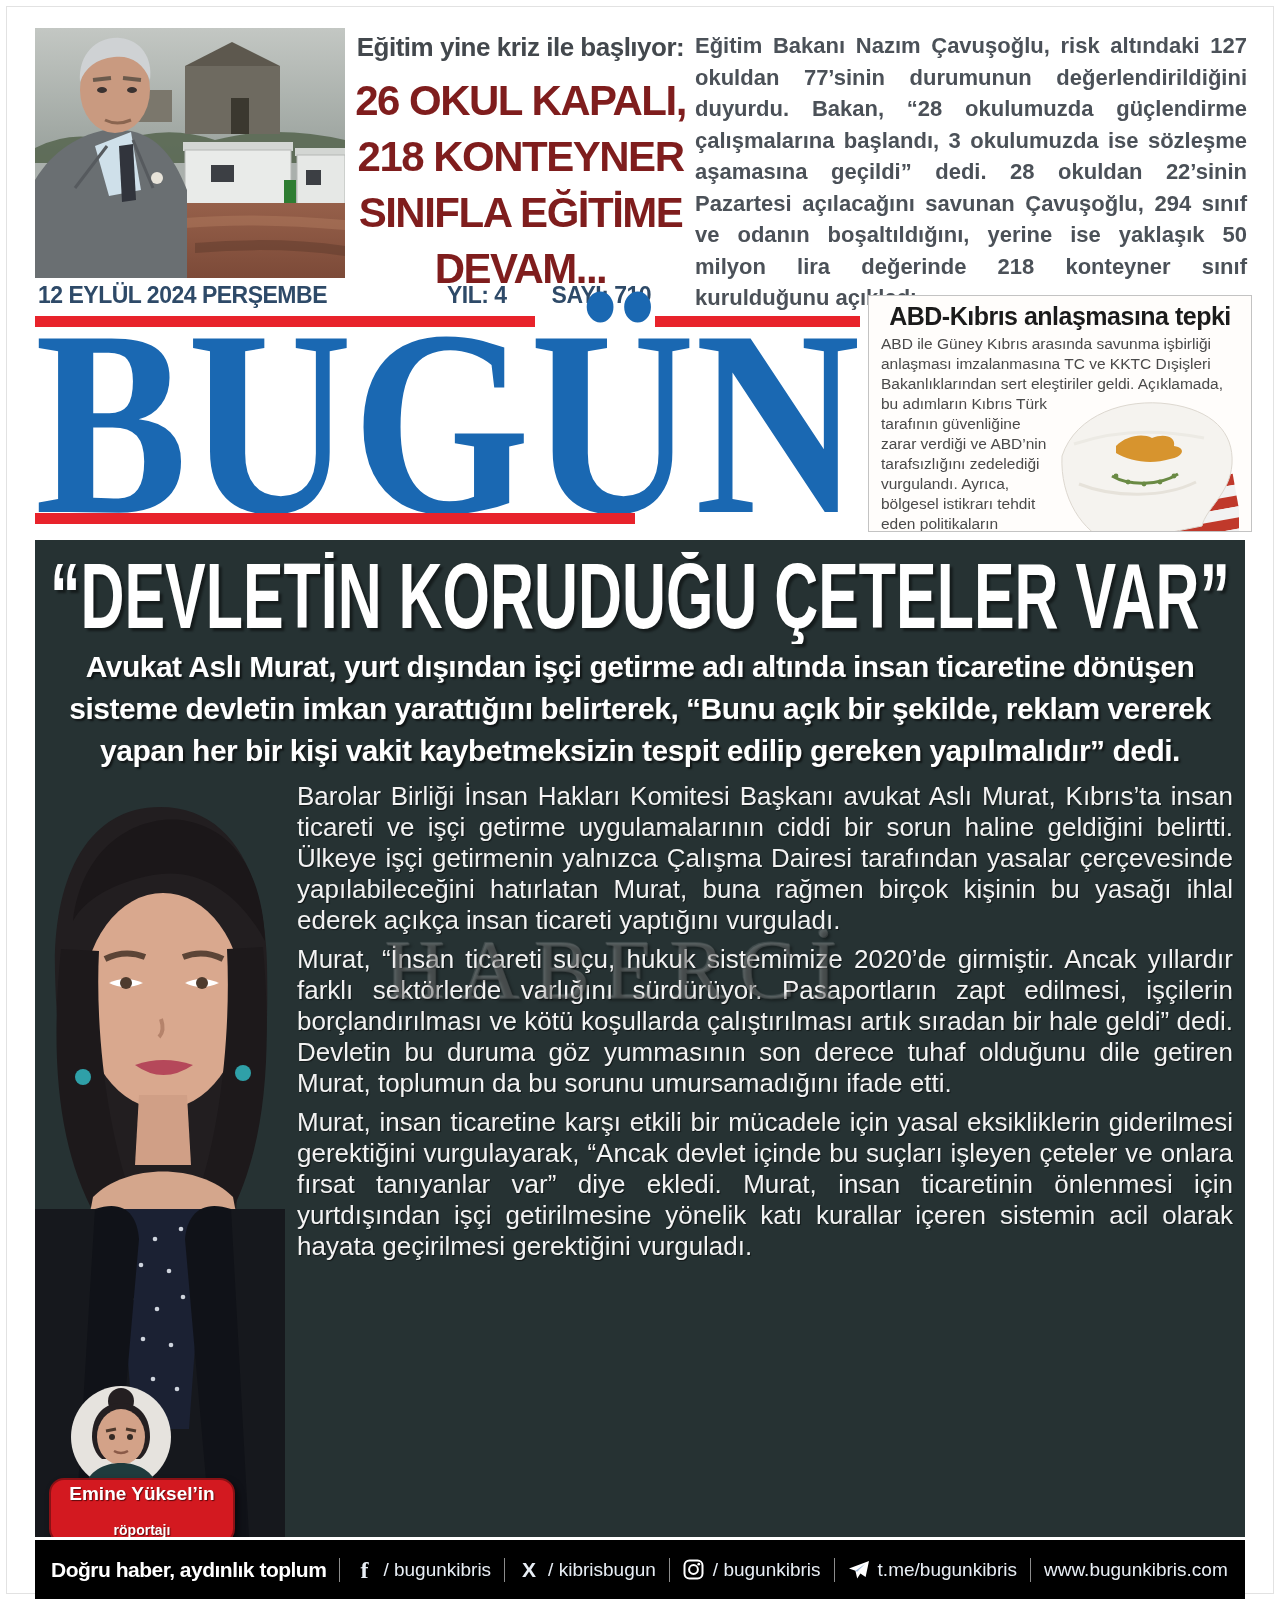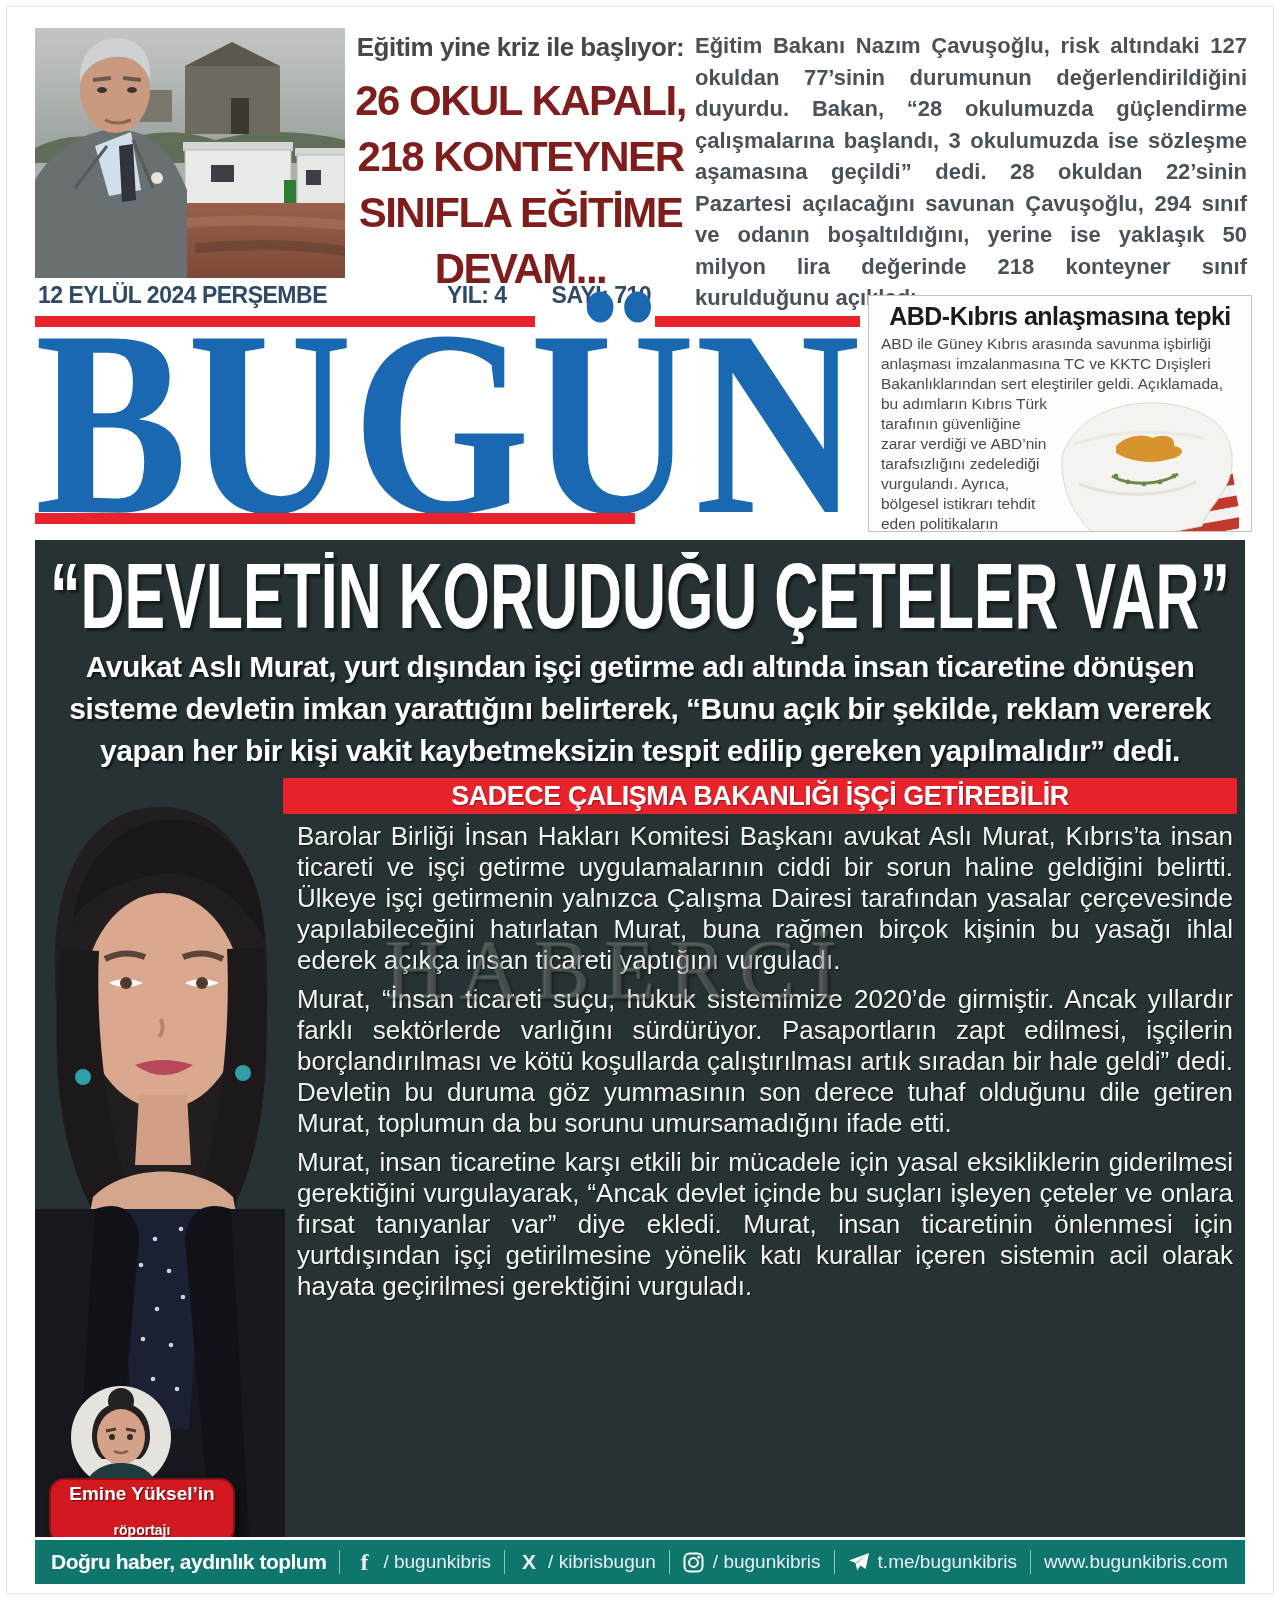--- a/index.html
+++ b/index.html
@@ -49,21 +49,21 @@
              font-size:84px;letter-spacing:14px;color:rgba(170,170,170,0.20);
              text-shadow:2px 2px 3px rgba(0,0,0,0.35),-1px -1px 1px rgba(255,255,255,0.15);}
   .rep-photo{position:absolute;left:35px;top:845px;width:102px;height:104px;z-index:4;}
   .rep-badge{position:absolute;left:14px;top:938px;width:178px;z-index:5;background:#d31920;
              border:2px solid #8a1115;border-radius:15px;text-align:center;padding:3px 2px 4px 2px;
              box-shadow:3px 4px 6px rgba(0,0,0,0.55);}
   .rep-name{font-size:19px;font-weight:bold;color:#fff;text-shadow:1px 1px 1px #5d0a0d;}
   .rep-role{font-size:14px;font-weight:bold;color:#fff;text-shadow:1px 1px 1px #5d0a0d;margin-top:17px;}
 
   
-  .footer{position:absolute;left:35px;top:1540px;width:1210px;height:44px;background:#0f766e;
+  .footer{position:absolute;left:35px;top:1540px;width:1210px;height:59px;background:#000000;
           display:flex;align-items:center;padding:0 16px;box-sizing:border-box;gap:13px;color:#fff;}
   .slogan{font-size:21px;font-weight:bold;letter-spacing:-0.5px;white-space:nowrap;}
   .sep{width:1px;height:24px;background:rgba(255,255,255,0.55);flex:none;}
   .fitem{display:inline-flex;align-items:center;gap:8px;font-size:19px;color:#e8eef5;white-space:nowrap;}
   .ficon{display:inline-flex;align-items:center;justify-content:center;width:22px;height:22px;}
   .fb-glyph{font-family:"Liberation Serif",serif;font-weight:bold;font-size:24px;line-height:22px;}
   .x-glyph{font-weight:bold;font-size:21px;line-height:22px;}
 </style>
 </head>
 <body>
@@ -183,21 +183,20 @@
     </div>
   </div>
 
   <div class="black-box">
     <svg class="bb-headline" width="1190" height="92" viewBox="0 0 1190 92">
       <text x="5" y="76" font-family="Liberation Sans, sans-serif" font-weight="bold" font-size="92" fill="#ffffff" textLength="1180" lengthAdjust="spacingAndGlyphs">“DEVLETİN KORUDUĞU ÇETELER VAR”</text>
     </svg>
     <div class="bb-subhead">Avukat Aslı Murat, yurt dışından işçi getirme adı altında insan ticaretine dönüşen sisteme devletin imkan yarattığını belirterek, “Bunu açık bir şekilde, reklam vererek yapan her bir kişi vakit kaybetmeksizin tespit edilip gereken yapılmalıdır” dedi.</div>
 
     <div class="bb-content">
-      <div class="redbar">SADECE ÇALIŞMA BAKANLIĞI İŞÇİ GETİREBİLİR</div>
       <div class="bodytext">Barolar Birliği İnsan Hakları Komitesi Başkanı avukat Aslı Murat, Kıbrıs’ta insan ticareti ve işçi getirme uygulamalarının ciddi bir sorun haline geldiğini belirtti. Ülkeye işçi getirmenin yalnızca Çalışma Dairesi tarafından yasalar çerçevesinde yapılabileceğini hatırlatan Murat, buna rağmen birçok kişinin bu yasağı ihlal ederek açıkça insan ticareti yaptığını vurguladı.</div>
       <div class="bodytext">Murat, “İnsan ticareti suçu, hukuk sistemimize 2020’de girmiştir. Ancak yıllardır farklı sektörlerde varlığını sürdürüyor. Pasaportların zapt edilmesi, işçilerin borçlandırılması ve kötü koşullarda çalıştırılması artık sıradan bir hale geldi” dedi. Devletin bu duruma göz yummasının son derece tuhaf olduğunu dile getiren Murat, toplumun da bu sorunu umursamadığını ifade etti.</div>
       <div class="bodytext">Murat, insan ticaretine karşı etkili bir mücadele için yasal eksikliklerin giderilmesi gerektiğini vurgulayarak, “Ancak devlet içinde bu suçları işleyen çeteler ve onlara fırsat tanıyanlar var” diye ekledi. Murat, insan ticaretinin önlenmesi için yurtdışından işçi getirilmesine yönelik katı kurallar içeren sistemin acil olarak hayata geçirilmesi gerektiğini vurguladı.</div>
     </div>
 
     <div class="watermark">HABERCİ</div>
 
     <svg class="woman-photo" viewBox="0 0 250 768">
       <path d="M125,38 C52,38 18,110 20,202 C22,300 38,362 60,424 L60,560 L196,560 L202,424 C226,362 234,292 232,196 C230,104 196,38 125,38 Z" fill="#221e20"></path>
       <ellipse cx="128" cy="232" rx="80" ry="108" fill="#d9a88e"></ellipse>

